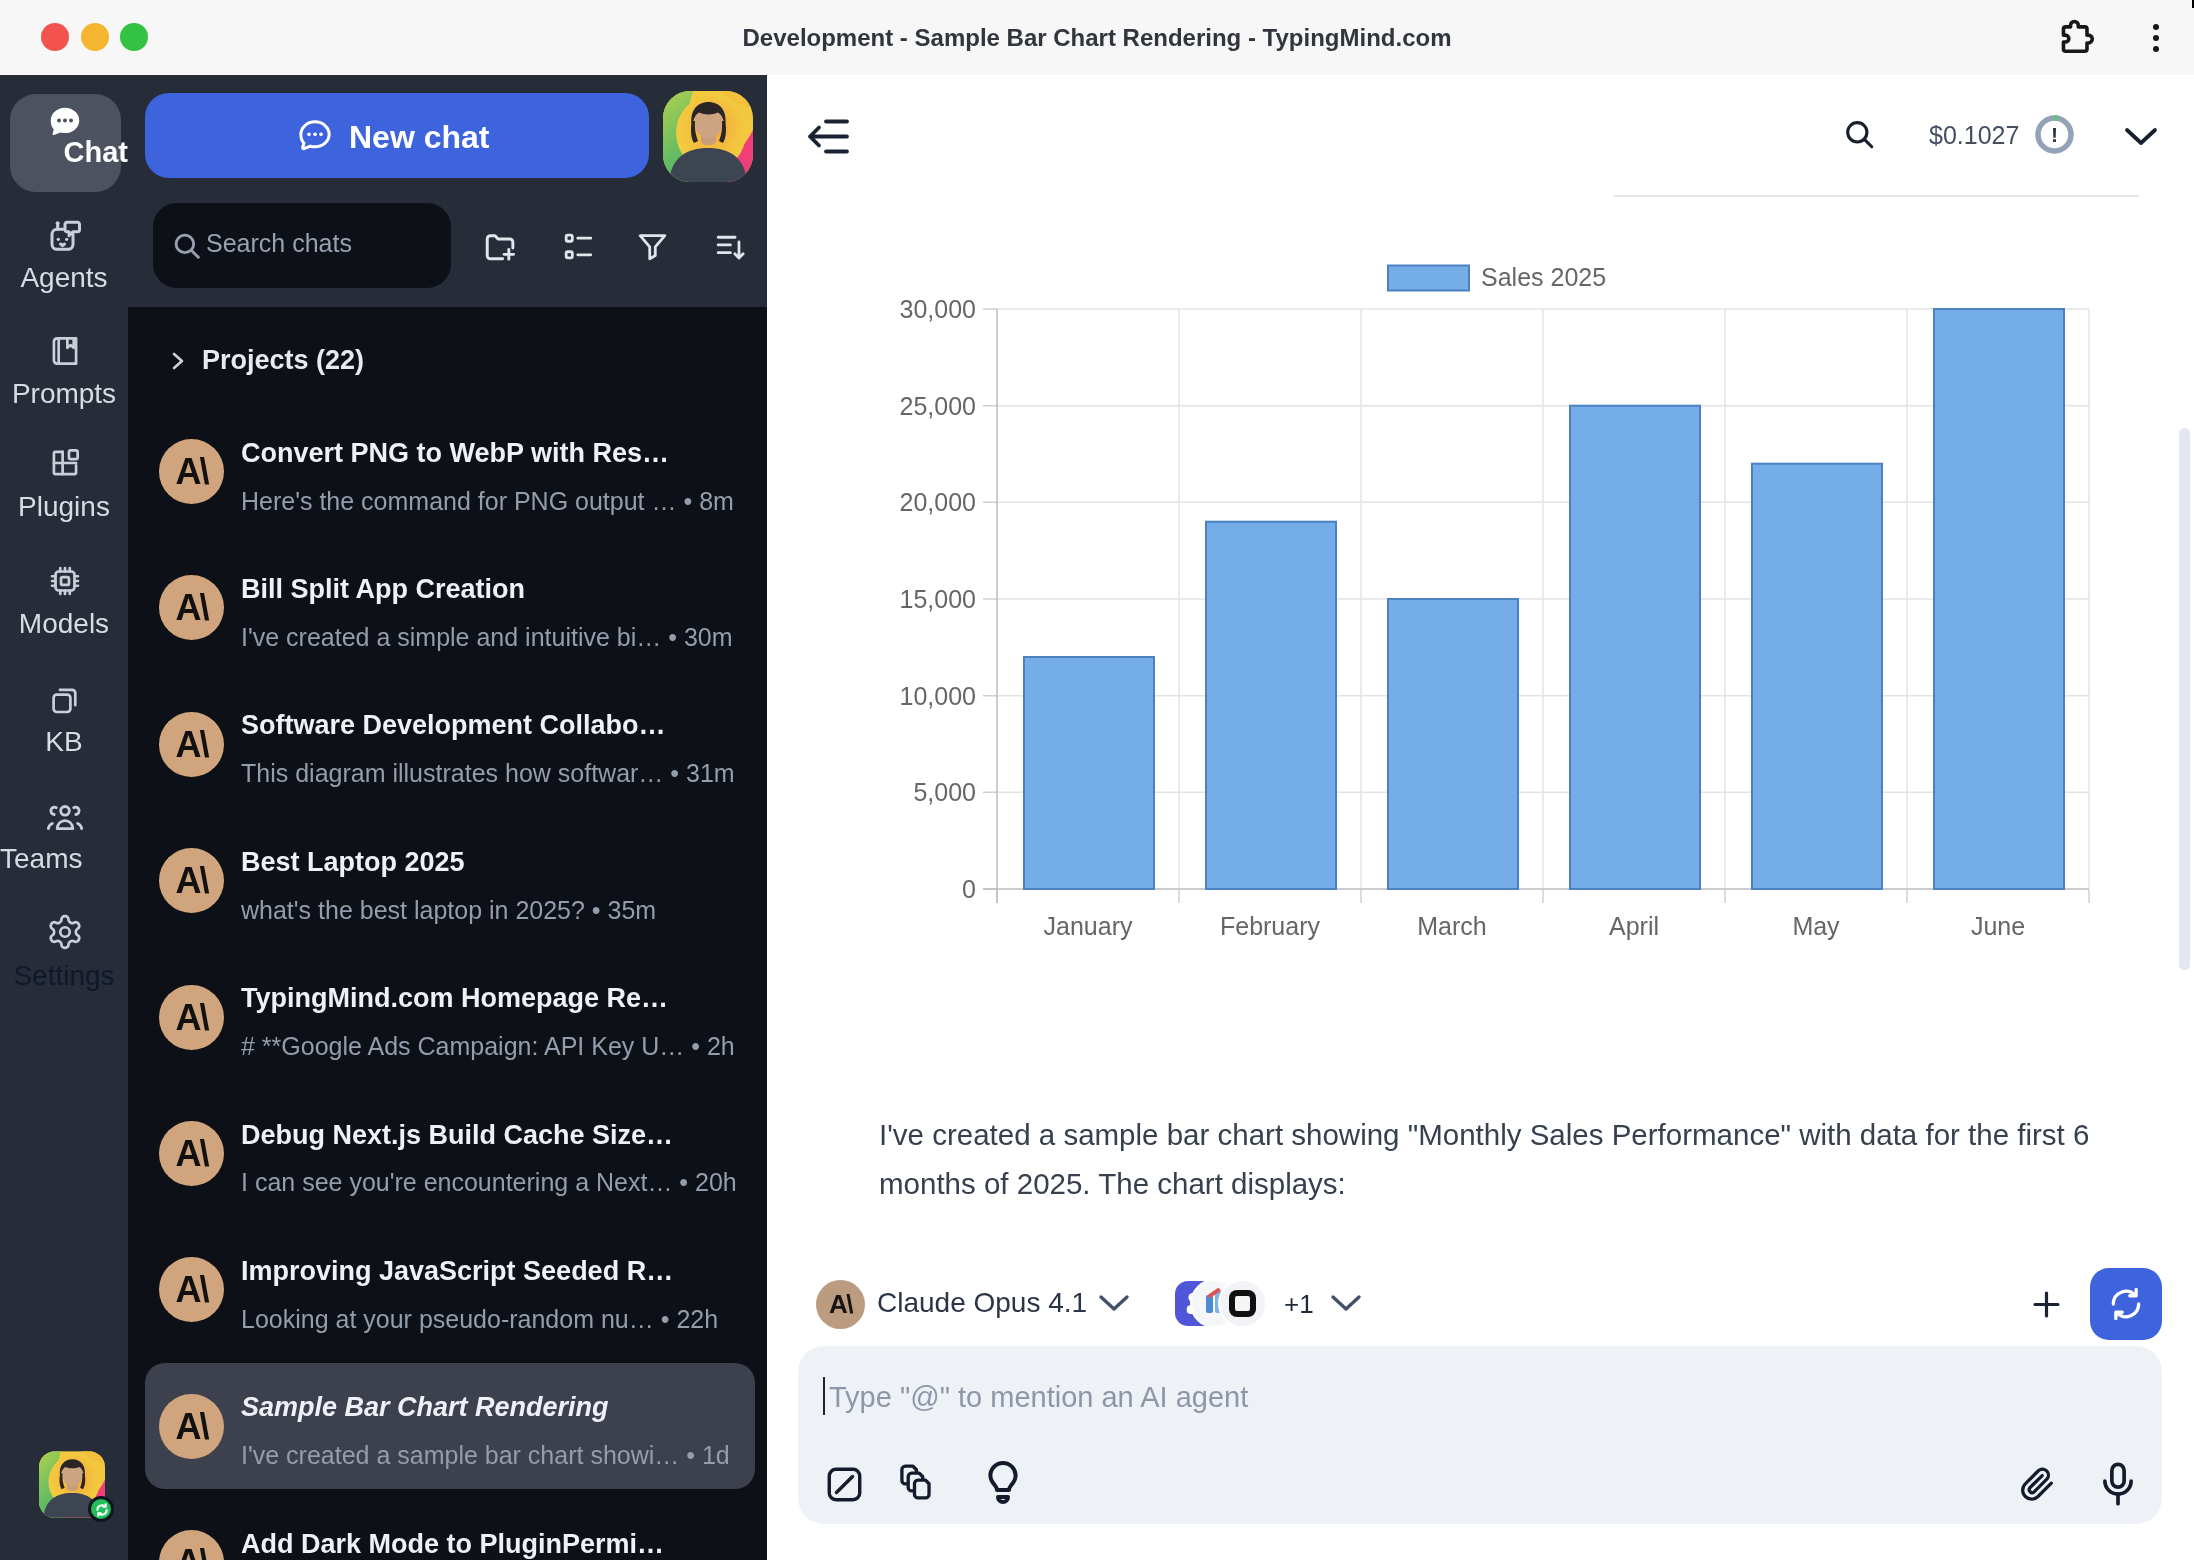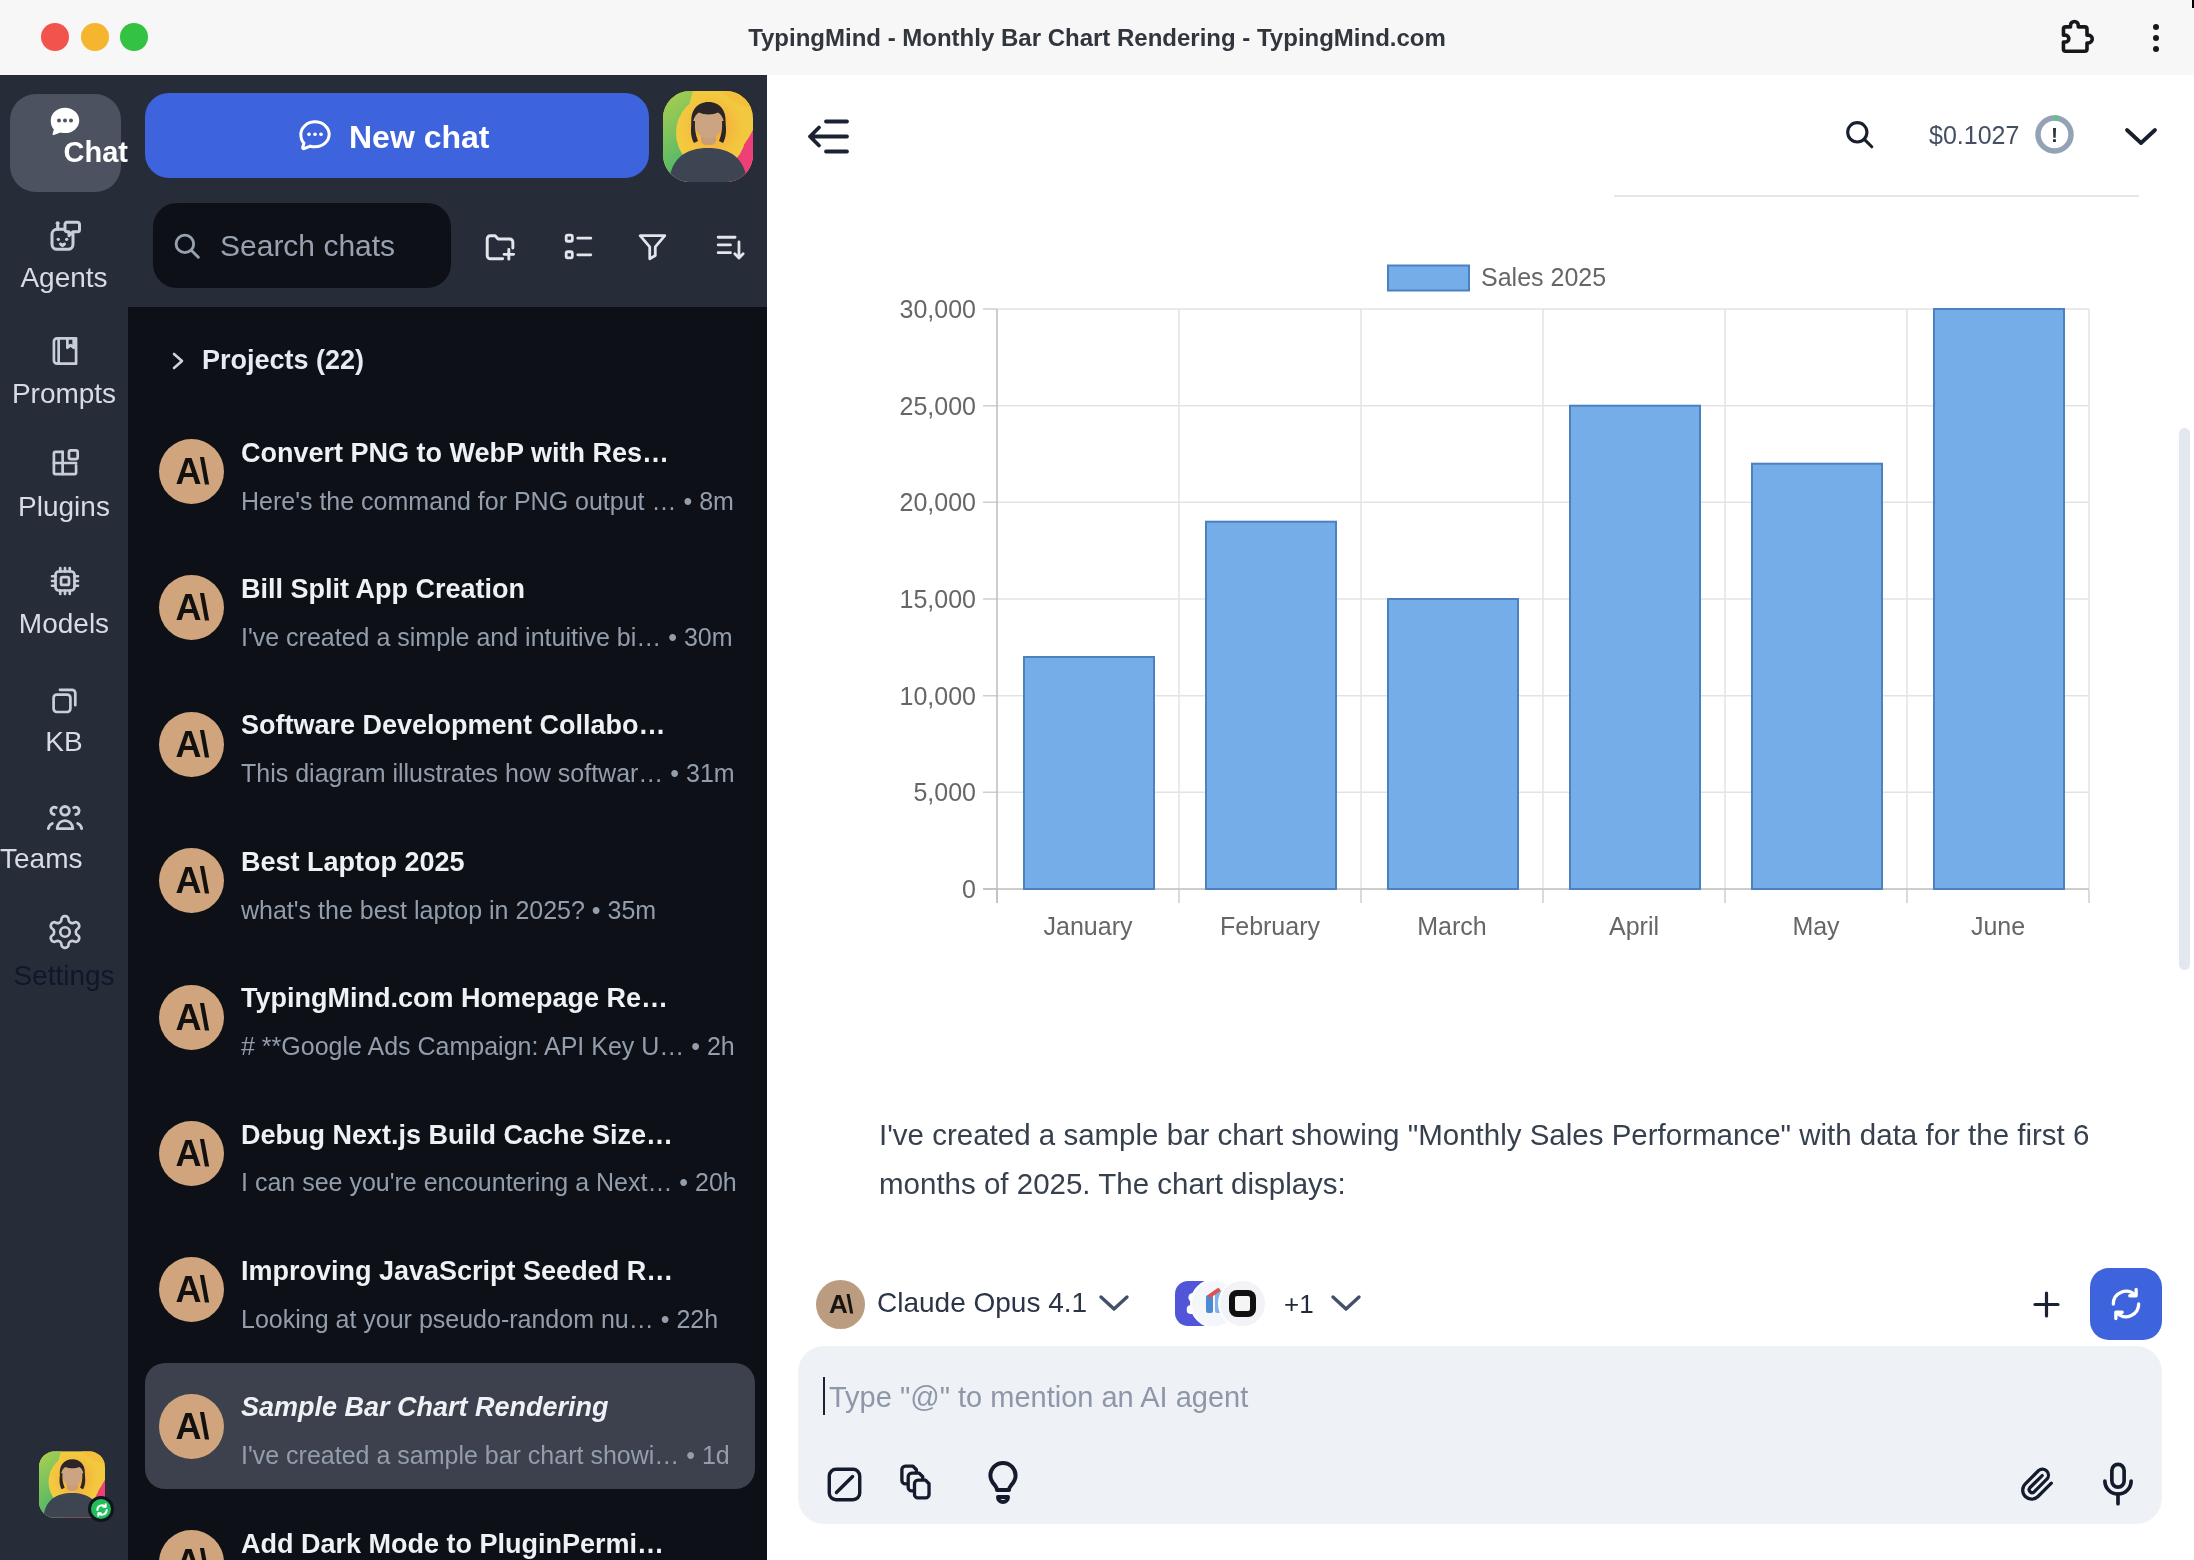--- a/index.html
+++ b/index.html
@@ -7,21 +7,21 @@
   body { font-family:"Liberation Sans", sans-serif; position:relative; background:#fff; }
   .abs { position:absolute; }
 </style>
 </head>
 <body>
 
 <div class="abs" style="left:0;top:0;width:2194px;height:75px;background:#f7f7f7;">
   <div class="abs" style="left:41px;top:23px;width:28px;height:28px;border-radius:50%;background:#f2544d;"></div>
   <div class="abs" style="left:81px;top:23px;width:28px;height:28px;border-radius:50%;background:#f5b52e;"></div>
   <div class="abs" style="left:120px;top:23px;width:28px;height:28px;border-radius:50%;background:#33c241;"></div>
-  <div class="abs" style="left:0;top:23px;width:2194px;text-align:center;font-size:24px;font-weight:600;color:#30353e;line-height:30px;">TypingMind - Monthly Bar Chart Rendering - TypingMind.com</div>
+  <div class="abs" style="left:0;top:23px;width:2194px;text-align:center;font-size:24px;font-weight:600;color:#30353e;line-height:30px;">Development - Sample Bar Chart Rendering - TypingMind.com</div>
 
   <svg class="abs" style="left:2051px;top:14px;" width="48" height="48" viewBox="0 0 32 32" fill="none" stroke="#17181c" stroke-width="2.4" stroke-linejoin="round">
     <path d="M13 8.6v-1a2.6 2.6 0 1 1 5.2 0v1h4.3a1.5 1.5 0 0 1 1.5 1.5v4h.9a2.6 2.6 0 1 1 0 5.2h-.9v4a1.5 1.5 0 0 1-1.5 1.5H9.8a1.5 1.5 0 0 1-1.5-1.5v-4.6h1.3a2.3 2.3 0 1 0 0-4.6H8.3v-4a1.5 1.5 0 0 1 1.5-1.5z"></path>
   </svg>
 
   <div class="abs" style="left:2153px;top:24px;width:6px;height:6px;border-radius:50%;background:#17181c;"></div>
   <div class="abs" style="left:2153px;top:35px;width:6px;height:6px;border-radius:50%;background:#17181c;"></div>
   <div class="abs" style="left:2153px;top:46px;width:6px;height:6px;border-radius:50%;background:#17181c;"></div>
   <div class="abs" style="left:2192px;top:0;width:2px;height:8px;background:#000;"></div>
 </div>
@@ -153,21 +153,21 @@
     <path d="M29 30c-2 9-1 17 2 22l4-2c-2.5-6-3.5-13-3-20z" fill="#2b2528"></path>
     <path d="M62 30c2 9 1 17-2 22l-4-2c2.5-6 3.5-13 3-20z" fill="#2b2528"></path>
   </g>
 </svg>
 
 <div class="abs" style="left:153px;top:203px;width:298px;height:85px;border-radius:24px;background:#0d1117;"></div>
 <svg class="abs" style="left:170px;top:229px;" width="34" height="34" viewBox="0 0 24 24" fill="none" stroke="#98a1b0" stroke-width="2" stroke-linecap="round">
   <circle cx="10.5" cy="10.5" r="6.2"></circle>
     <path d="M15.2 15.2L20 20"></path>
 </svg>
-<div class="abs" style="left:220px;top:229px;font-size:30px;color:#98a1b0;">Search chats</div>
+<div class="abs" style="left:206px;top:229px;font-size:25px;color:#98a1b0;">Search chats</div>
 
 <svg class="abs" style="left:482px;top:228px;" width="37" height="37" viewBox="0 0 24 24" fill="none" stroke="#e2e6ec" stroke-width="1.9" stroke-linecap="round" stroke-linejoin="round">
   <path d="M20 13V9.1a2 2 0 0 0-2-2h-7.6L8.5 5H5.4a2 2 0 0 0-2 2v11a2 2 0 0 0 2 2h8"></path>
   <path d="M17.4 14v6.2M14.3 17.1h6.2"></path>
 </svg>
 <svg class="abs" style="left:560px;top:228px;" width="37" height="37" viewBox="0 0 24 24" fill="none" stroke="#e2e6ec" stroke-width="1.8" stroke-linecap="round" stroke-linejoin="round">
   <rect x="4" y="4.6" width="4" height="4" rx="1"></rect>
   <rect x="4" y="15.4" width="4" height="4" rx="1"></rect>
   <path d="M11.5 6.6h8.5M11.5 17.4h8.5"></path>
 </svg>

